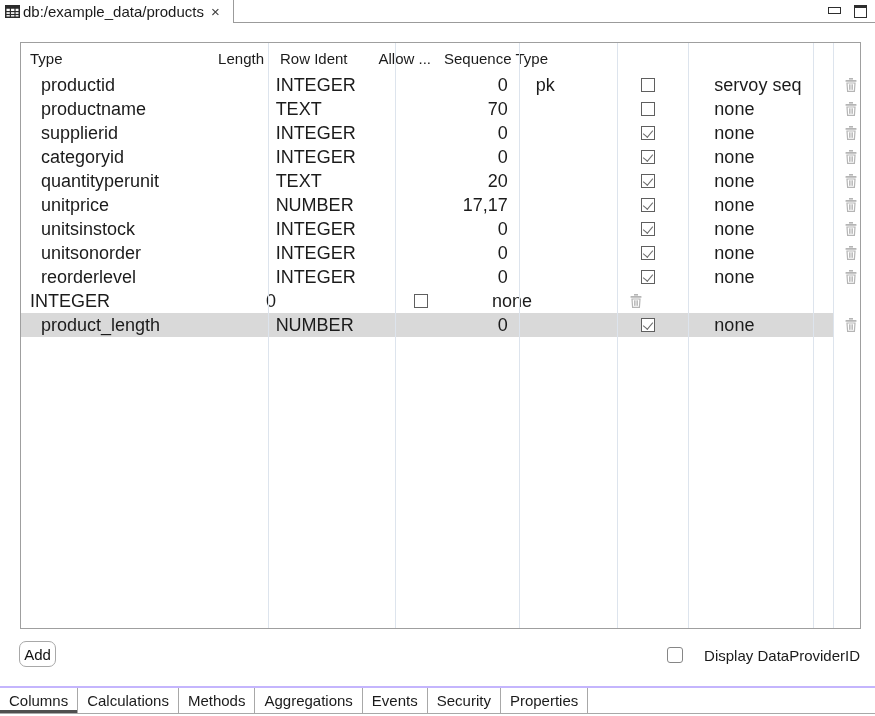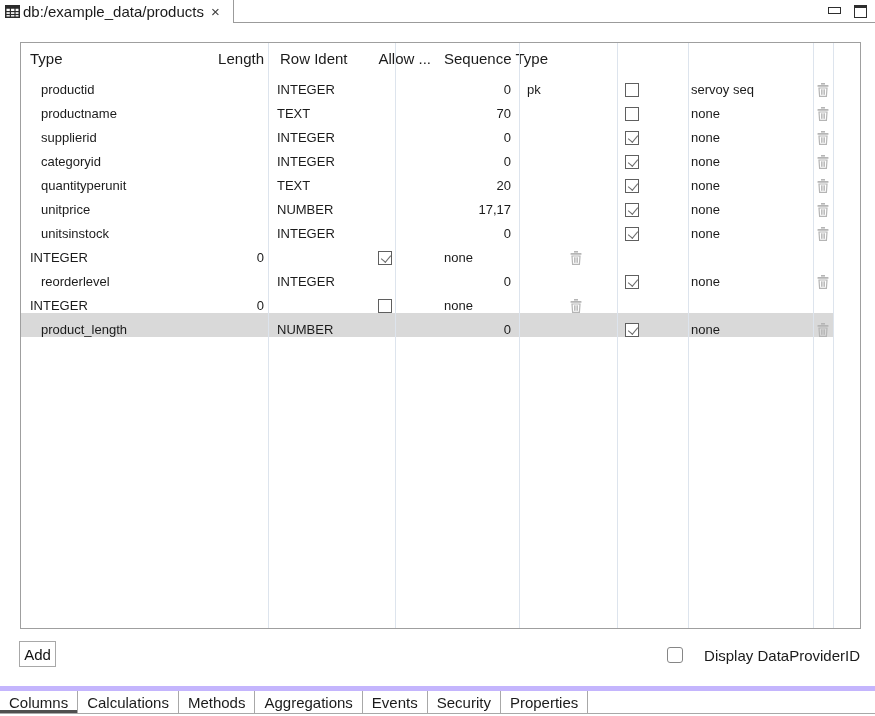--- a/index.html
+++ b/index.html
@@ -25,21 +25,21 @@
   .icon-max { width:13px; height:13px; border:1px solid #2e2e2e; border-top:3px solid #2e2e2e; }
 
   
   .grid {
     position:absolute; left:20px; top:42px; width:841px; height:587px;
     border:1px solid #9f9f9f; background:#fff;
   }
   .col-line { position:absolute; top:0; bottom:0; width:1px; background:#dde4ed; z-index:2; pointer-events:none; }
 
   .grid-header { display:flex; height:30px; align-items:center; font-size:15px; position:relative; z-index:1; }
-  .grid-row    { display:flex; height:24px; align-items:flex-end; font-size:13px; position:relative; z-index:1; }
+  .grid-row    { display:flex; height:24px; align-items:center; font-size:18px; position:relative; z-index:1;gap:12px; }
   .grid-row.selected {
     background:linear-gradient(#d9d9d9,#d9d9d9) left top / 812px 100% no-repeat;
   }
 
   .c-name    { width:247px; padding-left:20px; overflow:hidden; white-space:nowrap; }
   .grid-header .c-name { padding-left:9px; }
   .c-type    { width:127px; padding-left:9px; overflow:hidden; white-space:nowrap; }
   .c-length  { width:124px; text-align:right; padding-right:8px; }
   .c-rowident{ width:98px;  padding-left:8px; }
   .c-allow   { width:71px;  display:flex; align-items:center; }
@@ -55,37 +55,37 @@
     content:""; position:absolute; left:3.5px; top:1px;
     width:5px; height:8px;
     border-right:1.5px solid #6e6e6e; border-bottom:1.5px solid #6e6e6e;
     transform:rotate(40deg);
   }
   .trash { cursor:pointer; display:flex; }
 
   
   .add-btn {
     position:absolute; left:19px; top:641px; width:37px; height:26px;
-    border:1px solid #a8a8a8; border-radius:0; background:#fff;
+    border:1px solid #a8a8a8; border-radius:7px; background:#fff;
     font-size:15px; font-family:"Liberation Sans", sans-serif;
     display:flex; align-items:center; justify-content:center; cursor:pointer; color:#111;
   }
   .display-dp {
     position:absolute; right:15px; top:646px; height:18px;
     display:flex; align-items:center; gap:21px; font-size:15px;
   }
   .round-cb {
     width:16px; height:16px; border:1px solid #868686; border-radius:3px;
     background:#fff; cursor:pointer;
   }
 
   
   .bottom-tabs {
     position:absolute; left:0; right:0; top:686px; height:28px;
-    border-top:5px solid #c4b5fd; border-bottom:1px solid #a8a8a8;
+    border-top:2px solid #c4b5fd; border-bottom:1px solid #a8a8a8;
     display:flex; background:#fff;
   }
   .btab {
     display:flex; align-items:center; padding:0 9px;
     border-right:1px solid #a8a8a8; font-size:15px; position:relative; cursor:pointer;
     white-space:nowrap;
   }
   .btab.active::after {
     content:""; position:absolute; left:0; right:0; bottom:0; height:3px; background:#4f4f4f;
   }
@@ -291,20 +291,21 @@
           <path d="M2 5 h8 l-0.6 8.3 h-6.8 z" fill="none" stroke="#b5b5b5" stroke-width="1.2"></path>
           <line x1="4.6" y1="6.3" x2="4.6" y2="11.8" stroke="#b5b5b5" stroke-width="1"></line>
           <line x1="6" y1="6.3" x2="6" y2="11.8" stroke="#b5b5b5" stroke-width="1"></line>
           <line x1="7.4" y1="6.3" x2="7.4" y2="11.8" stroke="#b5b5b5" stroke-width="1"></line>
         </svg>
       </span>
     </div>
   </div>
 
   <div class="grid-row">
+    <div class="cell c-name">unitsonorder</div>
     <div class="cell c-type">INTEGER</div>
     <div class="cell c-length">0</div>
     <div class="cell c-rowident"></div>
     <div class="cell c-allow">
       <span class="cb checked"></span>
     </div>
     <div class="cell c-seq">none</div>
     <div class="cell c-trash">
       <span class="trash">
         <svg width="12" height="14" viewBox="0 0 12 14">

